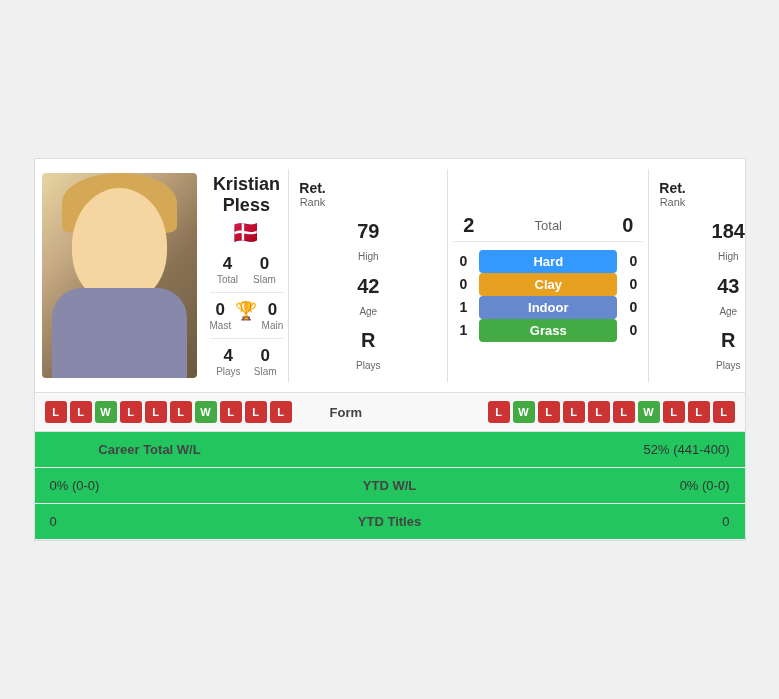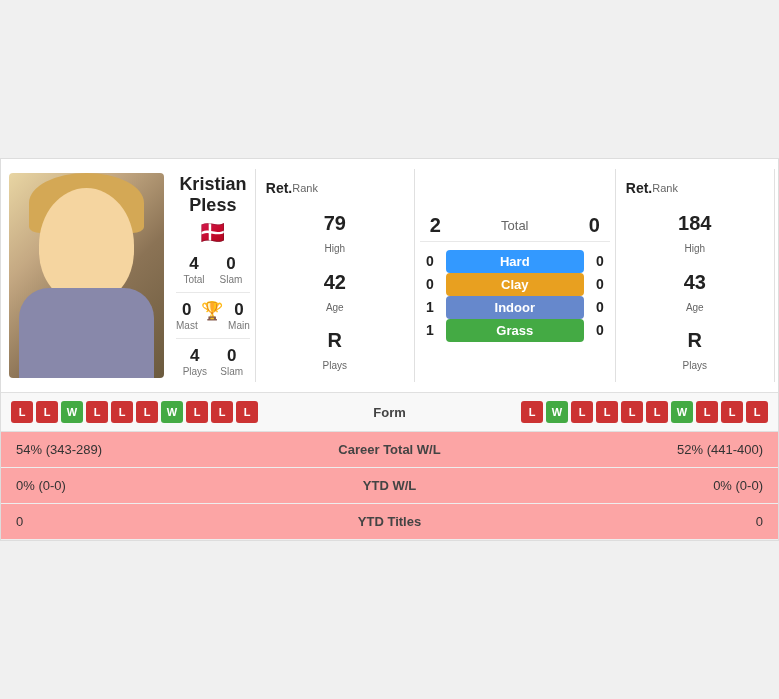--- a/index.html
+++ b/index.html
@@ -5,22 +5,22 @@
     * { box-sizing: border-box; margin: 0; padding: 0; }
     body {
       font-family: Arial, sans-serif;
       background: #f0f0f0;
       display: flex;
       justify-content: center;
       align-items: center;
       min-height: 100vh;
     }
     .container {
-      width: 779px;
-      background: #fca5a5;
+      width: 712px;
+      background: #22c55e;
       border: 1px solid #ddd;
     }
     
     .players-section {
       display: flex;
       align-items: stretch;
       background: #fff;
       padding: 10px 0;
     }
     .player-photo {
@@ -128,21 +128,21 @@
       margin-top: 8px;
     }
     .middle-stat.rank-row {
       flex-direction: row;
       justify-content: space-between;
       align-items: center;
       gap: 8px;
     }
     .rank-box {
       display: flex;
-      flex-direction: row;
+      flex-direction: column;
       align-items: center;
     }
     .rank-box .r-val {
       font-size: 14px;
       font-weight: bold;
       color: #222;
     }
     .rank-box .r-lbl {
       font-size: 11px;
       color: #666;
@@ -204,21 +204,21 @@
       padding: 8px 10px;
     }
     .form-results {
       flex: 1;
       display: flex;
       gap: 3px;
       flex-wrap: nowrap;
     }
     .form-label {
       width: 120px;
-      text-align: center;
+      text-align: left;
       font-weight: bold;
       font-size: 13px;
       color: #444;
       flex-shrink: 0;
     }
     .result-badge {
       display: inline-flex;
       align-items: center;
       justify-content: center;
       width: 22px;
@@ -474,21 +474,20 @@
         <span class="result-badge result-L">L</span>
         <span class="result-badge result-W">W</span>
         <span class="result-badge result-L">L</span>
         <span class="result-badge result-L">L</span>
         <span class="result-badge result-L">L</span>
       </div>
   </div>
 
   <div class="stats-rows" id="stats-rows">
       <div class="stats-row">
-    <span class="stats-row-left">54% (343-289)</span>
     <span class="stats-row-center"><strong>Career Total W/L</strong></span>
     <span class="stats-row-right">52% (441-400)</span>
   </div>
       <div class="stats-row">
     <span class="stats-row-left">0% (0-0)</span>
     <span class="stats-row-center"><strong>YTD W/L</strong></span>
     <span class="stats-row-right">0% (0-0)</span>
   </div>
       <div class="stats-row">
     <span class="stats-row-left">0</span>

